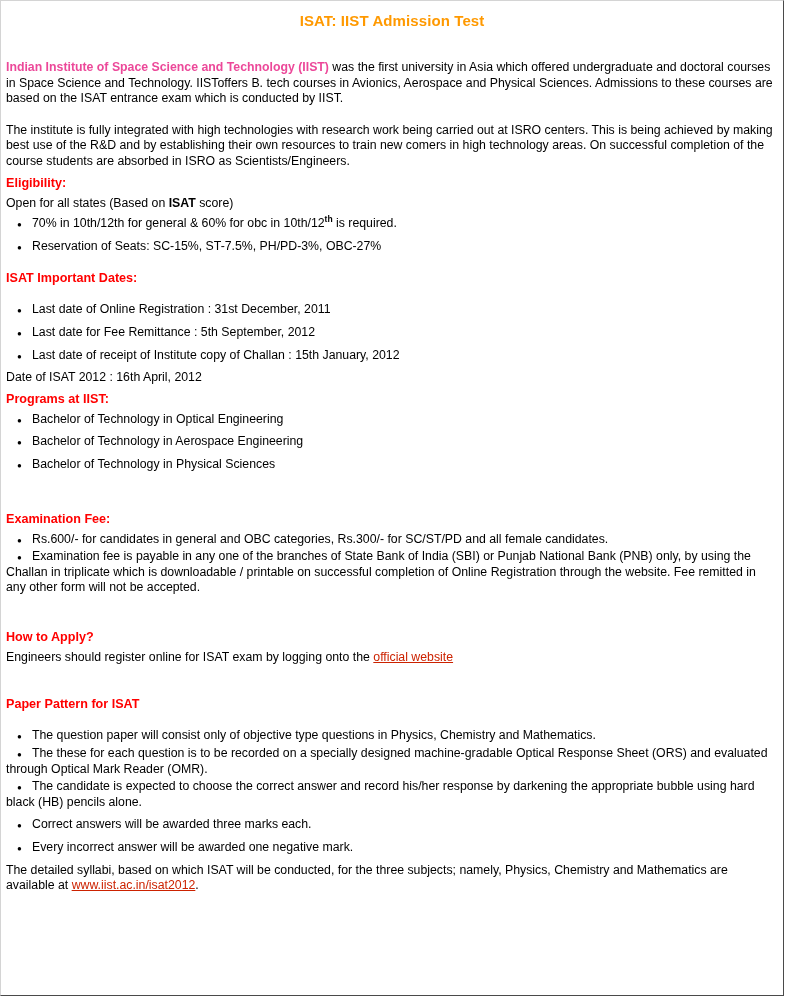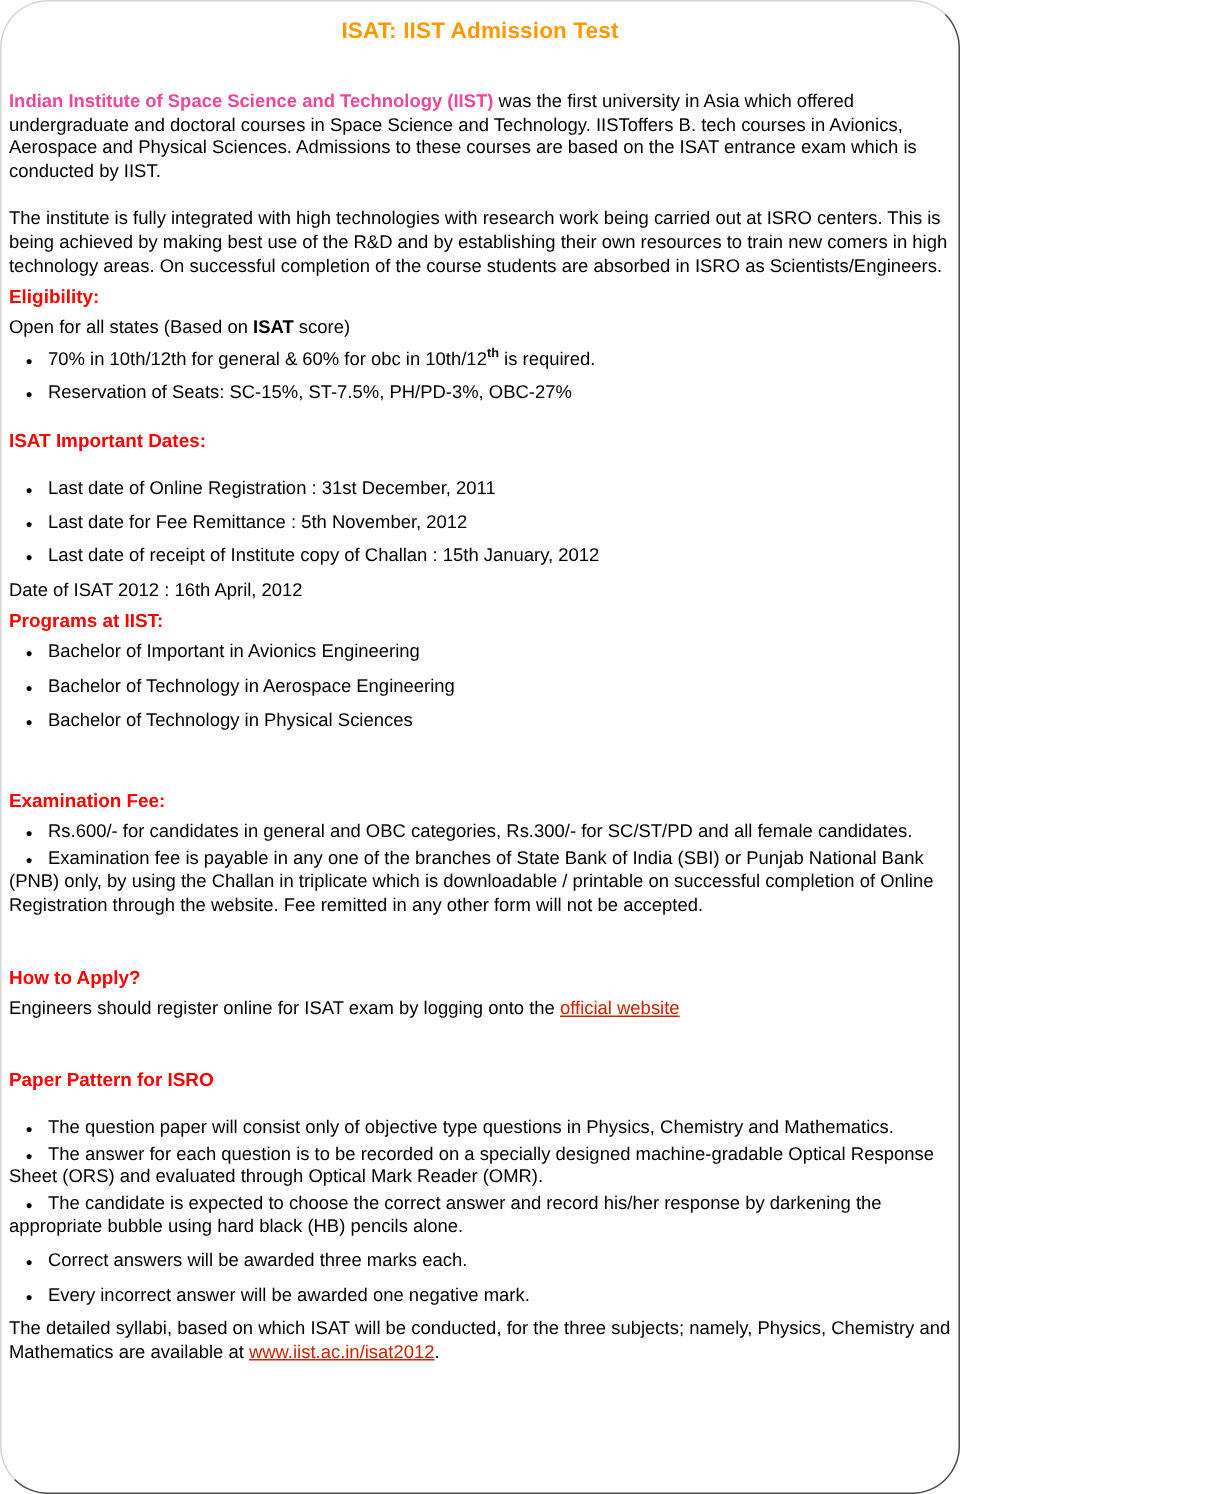--- a/index.html
+++ b/index.html
@@ -5,30 +5,29 @@
   html, body {
     margin: 0;
     padding: 0;
     background: #ffffff;
   }
   body {
     font-family: "Liberation Sans", sans-serif;
   }
   .page {
     position: relative;
-    width: 640px;
+    width: 784px;
     height: 996px;
     box-sizing: border-box;
     background: #ffffff;
     border-left: 1px solid #d4d4d4;
     border-top: 1px solid #d4d4d4;
     border-right: 1px solid #4a4a4a;
     border-bottom: 1px solid #4a4a4a;
     overflow: hidden;
-    border-radius: 32px;
   }
   .inner {
     padding: 0 5px 0 5px;
     box-sizing: border-box;
     width: 100%;
   }
   .doc-title {
     color: #ff9900;
     font-size: 15px;
     font-weight: bold;
@@ -151,34 +150,34 @@
     </ul>
 
     <div class="spacer-sm"></div>
 
     <p class="heading">ISAT Important Dates:</p>
 
     <div class="spacer-md"></div>
 
     <ul class="bullets dates">
       <li><span class="bullet-dot"></span><span>Last date of Online Registration  : 31st December, 2011</span></li>
-      <li><span class="bullet-dot"></span><span>Last date for Fee Remittance     : 5th November, 2012</span></li>
+      <li><span class="bullet-dot"></span><span>Last date for Fee Remittance     : 5th September, 2012</span></li>
       <li><span class="bullet-dot"></span><span>Last date of receipt of Institute copy of Challan : 15th January, 2012</span></li>
     </ul>
 
     <p class="noindent-line">Date of ISAT 2012                       : 16th April, 2012</p>
 
     <div class="spacer-xs"></div>
 
     <p class="heading">Programs at IIST:</p>
 
     <div class="spacer-xs"></div>
 
     <ul class="bullets">
-      <li><span class="bullet-dot"></span><span>Bachelor of Important in Avionics Engineering</span></li>
+      <li><span class="bullet-dot"></span><span>Bachelor of Technology in Optical Engineering</span></li>
       <li><span class="bullet-dot"></span><span>Bachelor of Technology in Aerospace Engineering</span></li>
       <li><span class="bullet-dot"></span><span>Bachelor of Technology in Physical Sciences</span></li>
     </ul>
 
     <div class="spacer-lg"></div>
 
     <p class="heading">Examination Fee:</p>
 
     <div class="spacer-xs"></div>
 
@@ -190,27 +189,27 @@
     <div class="spacer-lg"></div>
 
     <p class="heading">How to Apply?</p>
 
     <div class="spacer-xs"></div>
 
     <p class="body"><span>Engineers should register online for ISAT exam by logging onto the </span><a class="doclink" href="#">official website</a></p>
 
     <div class="spacer-lg"></div>
 
-    <p class="heading">Paper Pattern for ISRO</p>
+    <p class="heading">Paper Pattern for ISAT</p>
 
     <div class="spacer-md"></div>
 
     <ul class="bullets flush">
       <li><span class="bullet-dot"></span><span>The question paper will consist only of objective type questions in Physics, Chemistry and Mathematics.</span></li>
-      <li><span class="bullet-dot"></span><span>The answer for each question is to be recorded on a specially designed machine-gradable Optical Response Sheet (ORS) and evaluated through Optical Mark Reader (OMR).</span></li>
+      <li><span class="bullet-dot"></span><span>The these for each question is to be recorded on a specially designed machine-gradable Optical Response Sheet (ORS) and evaluated through Optical Mark Reader (OMR).</span></li>
       <li><span class="bullet-dot"></span><span>The candidate is expected to choose the correct answer and record his/her response by darkening the appropriate bubble using hard black (HB) pencils alone.</span></li>
     </ul>
 
     <div class="spacer-xs"></div>
 
     <ul class="bullets">
       <li><span class="bullet-dot"></span><span>Correct answers will be awarded three marks each.</span></li>
       <li><span class="bullet-dot"></span><span>Every incorrect answer will be awarded one negative mark.</span></li>
     </ul>
 

